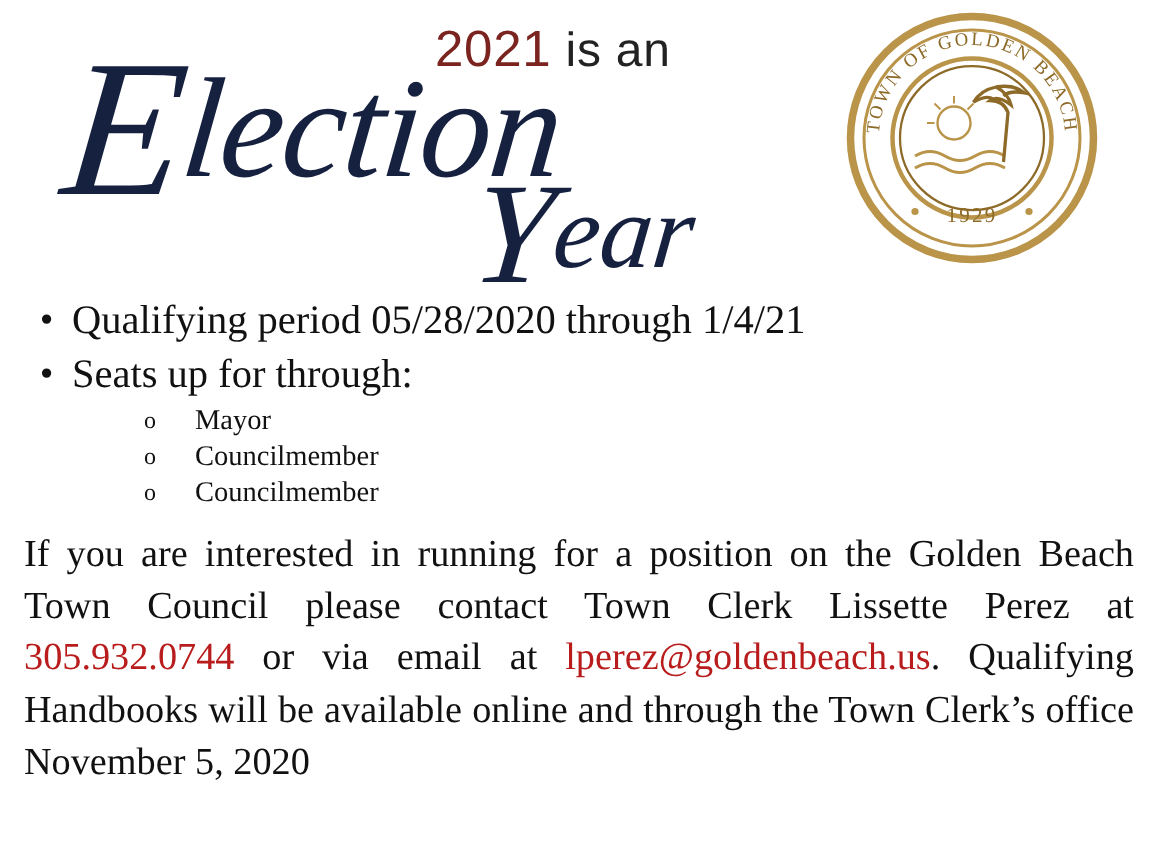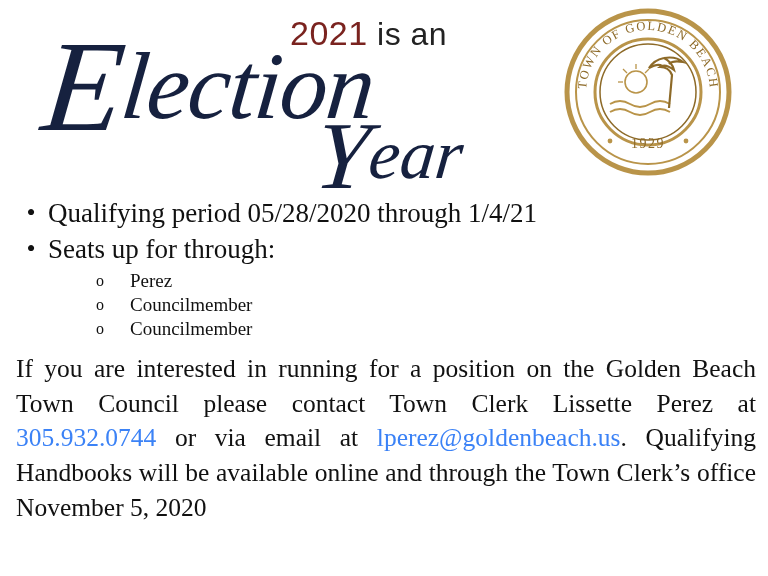--- a/index.html
+++ b/index.html
@@ -140,21 +140,21 @@
     left: 16px;
     top: 352px;
     width: 740px;
     font-size: 25.5px;
     line-height: 1.36;
     text-align: justify;
     text-justify: inter-word;
     color: #111111;
   }
   .body-par .accent {
-    color: #3b82f6;
+    color: #b91c1c;
   }
   .body-par .lastline {
     text-align: right;
   }
 </style>
 </head>
 <body>
 
 <div class="page">
 
@@ -211,21 +211,21 @@
       <span class="bullet-text">Qualifying period 05/28/2020 through 1/4/21</span>
     </div>
     <div class="bullet-item">
       <span class="bullet-mark">•</span>
       <span class="bullet-text">Seats up for through:</span>
     </div>
 
     <div class="sub-list">
       <div class="sub-item">
         <span class="sub-mark">o</span>
-        <span>Perez</span>
+        <span>Mayor</span>
       </div>
       <div class="sub-item">
         <span class="sub-mark">o</span>
         <span>Councilmember</span>
       </div>
       <div class="sub-item">
         <span class="sub-mark">o</span>
         <span>Councilmember</span>
       </div>
     </div>

